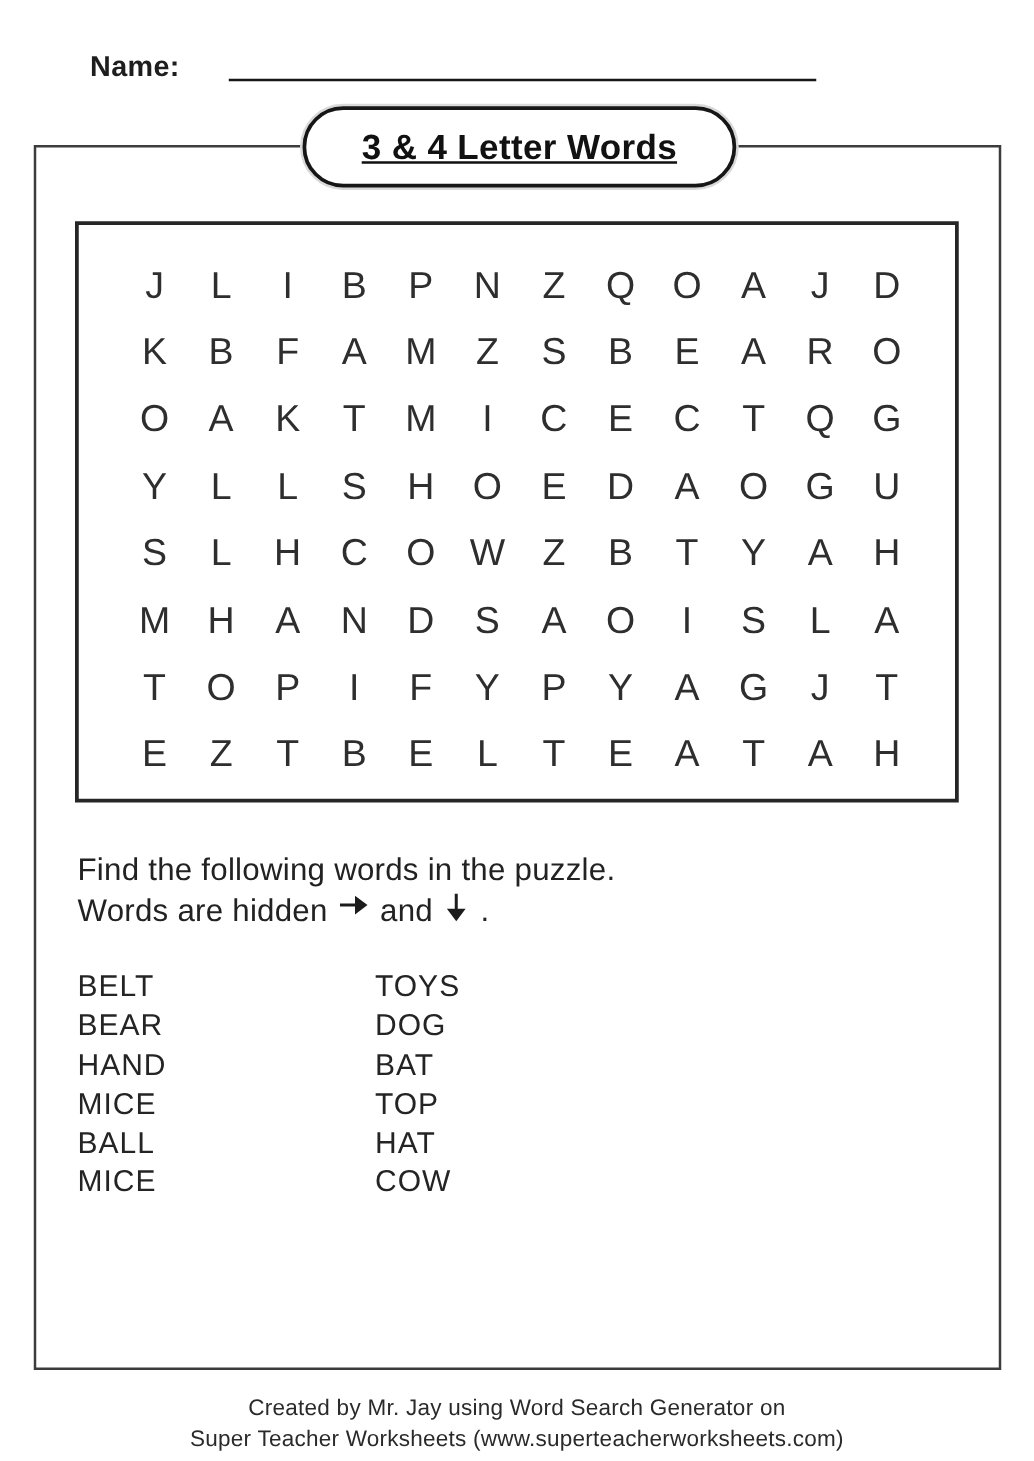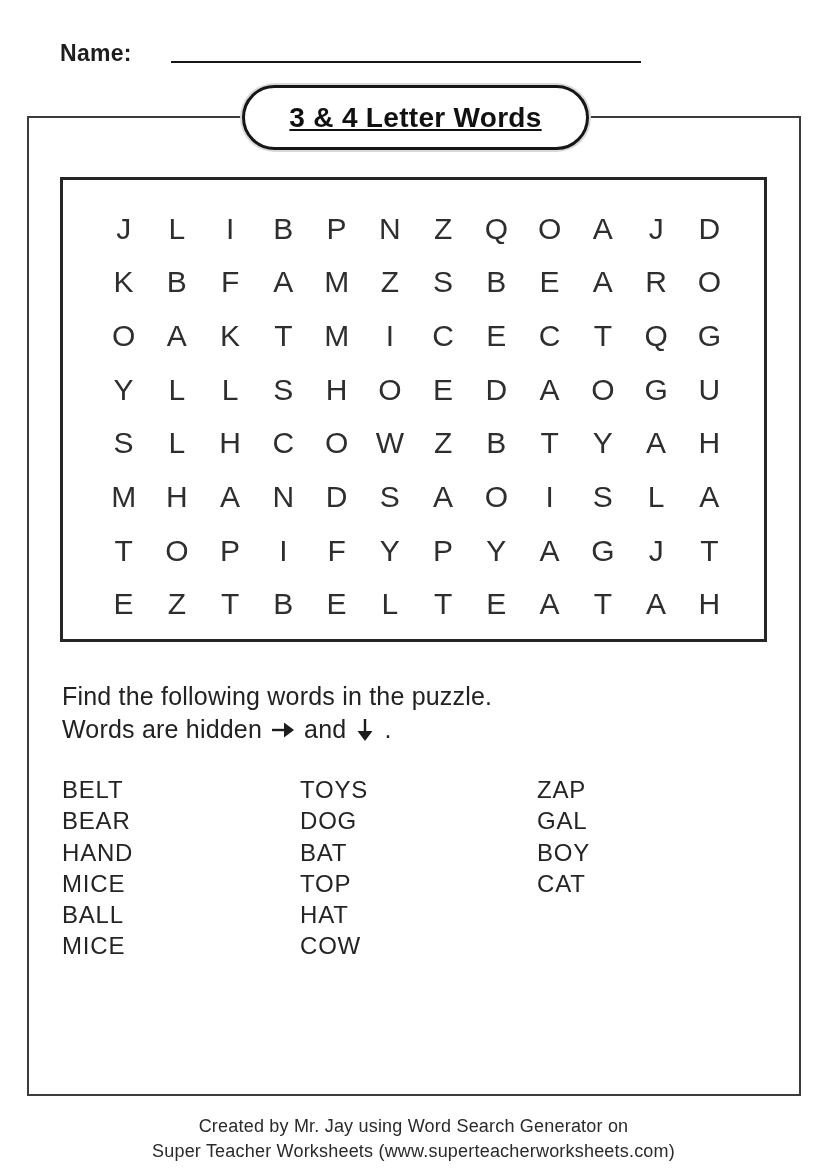--- a/index.html
+++ b/index.html
@@ -5,22 +5,22 @@
   * { margin: 0; padding: 0; box-sizing: border-box; }
   html, body { background: #ffffff; }
   body {
     width: 827px; height: 1169px; position: relative;
     font-family: "Liberation Sans", "DejaVu Sans", sans-serif;
     color: #1e1e1e;
   }
 
   
   .name-row {
-    position: absolute; left: 60px; top: 40px;
-    display: flex; align-items: flex-start; gap: 30px;
+    position: absolute; left: 72px; top: 40px;
+    display: flex; align-items: center; gap: 30px;
   }
   .name-label { font-size: 23px; font-weight: bold; letter-spacing: 0.3px; }
   .name-line {
     display: inline-block; width: 470px; margin-left: 9px;
     border-bottom: 2px solid #161616; height: 23px;
   }
 
   
   .title-pill {
     position: absolute; left: 242px; top: 85px; width: 347px; height: 65px;
@@ -52,21 +52,21 @@
   .cell {
     display: flex; align-items: center; justify-content: center;
     font-size: 30px; color: #2e2e2e;
   }
 
   
   .instructions {
     position: absolute; left: 62px; top: 680px;
     font-size: 25px; line-height: 33px; color: #222; letter-spacing: 0.2px;
   }
-  .instructions .line { display: flex; align-items: center; }
+  .instructions .line { display: flex; }
   .arrow-icon { margin: 0 8px; display: inline-block; }
   .arrow-icon svg { display: block; }
 
   
   .words {
     position: absolute; left: 62px; top: 774px; width: 660px;
     display: flex;
   }
   .word-col { display: flex; flex-direction: column; }
   .word-col:nth-child(1) { width: 238px; }
@@ -232,24 +232,18 @@
       <div class="word">MICE</div>
     </div>
   <div class="word-col">
       <div class="word">TOYS</div>
       <div class="word">DOG</div>
       <div class="word">BAT</div>
       <div class="word">TOP</div>
       <div class="word">HAT</div>
       <div class="word">COW</div>
     </div>
-  <div class="word-col">
-      <div class="word">ZAP</div>
-      <div class="word">GAL</div>
-      <div class="word">BOY</div>
-      <div class="word">CAT</div>
-    </div>
 </div>
 
 <div class="footer">
   <div>Created by Mr. Jay using Word Search Generator on</div>
   <div>Super Teacher Worksheets (www.superteacherworksheets.com)</div>
 </div>
 
 </body></html>

